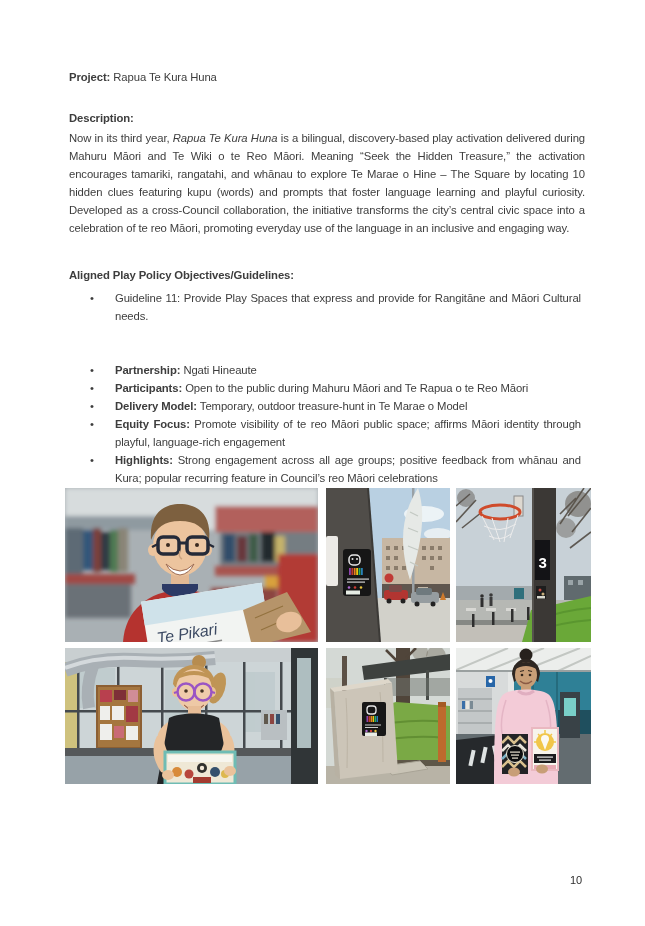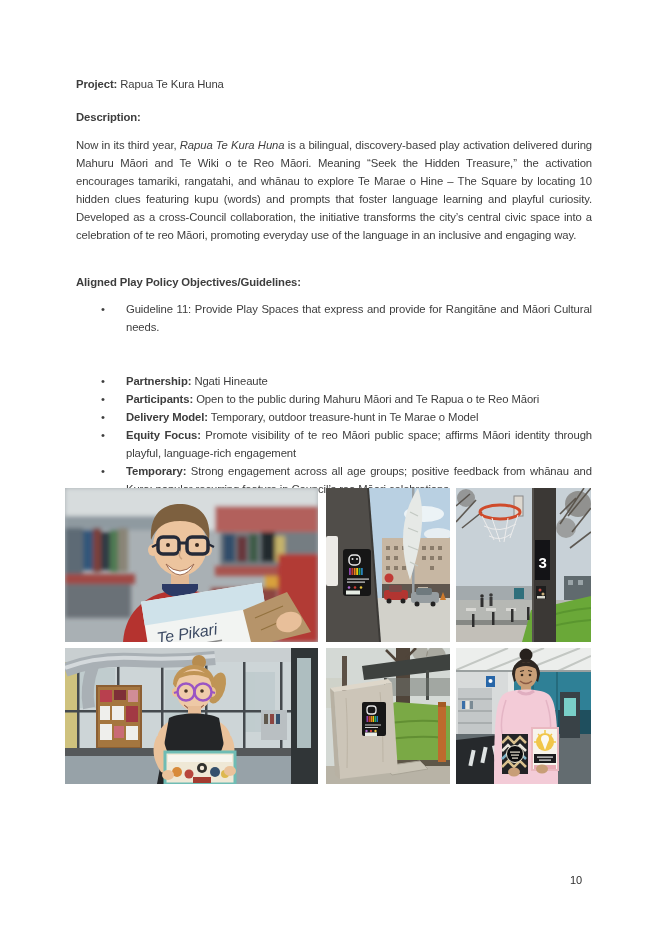--- a/index.html
+++ b/index.html
@@ -1,25 +1,25 @@
 <!DOCTYPE html>
 <html><head>
 <meta charset="utf-8">
 <style>
   html,body{margin:0;padding:0;background:#ffffff;}
   .page{
     position:relative;width:645px;height:926px;background:#ffffff;
     color:#3d3d3d;font-family:"Liberation Sans",sans-serif;
     font-size:11.3px;line-height:18px;letter-spacing:-0.1px;overflow:hidden;
   }
-  .abs{position:absolute;left:65px;width:516px;margin:11px;}
+  .abs{position:absolute;left:65px;width:516px;margin:4px;}
   .bold{font-weight:bold;}
   .just{text-align:justify;}
   p.para{line-height:18px;}
-  ul.doclist{list-style:none;padding:0;margin:11px;}
+  ul.doclist{list-style:none;padding:0;margin:0;}
   ul.doclist li{position:relative;padding-left:50px;text-align:justify;}
   ul.doclist li::before{content:"\2022";position:absolute;left:25px;top:0;}
   .pagenum{position:absolute;top:871px;right:63px;font-size:11px;color:#2f2f2f;}
   .grid{position:absolute;left:65px;top:488px;display:flex;flex-direction:column;gap:6px;}
   .prow{display:flex;}
   .cell{overflow:hidden;background:#dcdcdc;}
   .cell svg{display:block;width:100%;height:100%;}
   .r1 .cell{height:154px;}
   .r2 .cell{height:136px;}
   .c1{width:253px;margin-right:8px;}
@@ -28,37 +28,37 @@
 </style>
 </head>
 <body>
 
 <div class="page">
 
   <div class="abs" style="top:64px">
     <b>Project:</b><span> Rapua Te Kura Huna</span>
   </div>
 
-  <div class="abs bold" style="top:97px">Description:</div>
+  <div class="abs bold" style="top:105px">Description:</div>
 
   <p class="abs just para" style="top:125px"><span>Now in its third year, </span><i>Rapua Te Kura Huna</i><span> is a bilingual, discovery-based play activation delivered during Mahuru Māori and Te Wiki o te Reo Māori. Meaning “Seek the Hidden Treasure,” the activation encourages tamariki, rangatahi, and whānau to explore Te Marae o Hine – The Square by locating 10 hidden clues featuring kupu (words) and prompts that foster language learning and playful curiosity. Developed as a cross-Council collaboration, the initiative transforms the city’s central civic space into a celebration of te reo Māori, promoting everyday use of the language in an inclusive and engaging way.</span></p>
 
   <div class="abs bold" style="top:262px">Aligned Play Policy Objectives/Guidelines:</div>
 
   <ul class="abs doclist" style="top:289px">
     <li><span>Guideline 11: Provide Play Spaces that express and provide for Rangitāne and Māori Cultural needs.</span></li>
   </ul>
 
 
   <ul class="abs doclist" style="top:361px">
     <li><b>Partnership:</b><span> Ngati Hineaute</span></li>
     <li><b>Participants:</b><span> Open to the public during Mahuru Māori and Te Rapua o te Reo Māori</span></li>
     <li><b>Delivery Model:</b><span> Temporary, outdoor treasure-hunt in Te Marae o Model</span></li>
     <li><b>Equity Focus:</b><span> Promote visibility of te reo Māori public space; affirms Māori identity through playful, language-rich engagement</span></li>
-    <li><b>Temporary:</b><span> Strong engagement across all age groups; positive feedback from whānau and Kura; popular recurring feature in Council’s reo Māori celebrations</span></li>
+    <li><b>Highlights:</b><span> Strong engagement across all age groups; positive feedback from whānau and Kura; popular recurring feature in Council’s reo Māori celebrations</span></li>
   </ul>
 
   <div class="grid">
     <div class="prow r1">
 
       <div class="cell c1">
         <svg viewBox="0 0 253 154" preserveAspectRatio="none">
           <defs>
               <filter id="pb1" x="-10%" y="-10%" width="120%" height="120%">
                 <feGaussianBlur stdDeviation="2.2"></feGaussianBlur>

